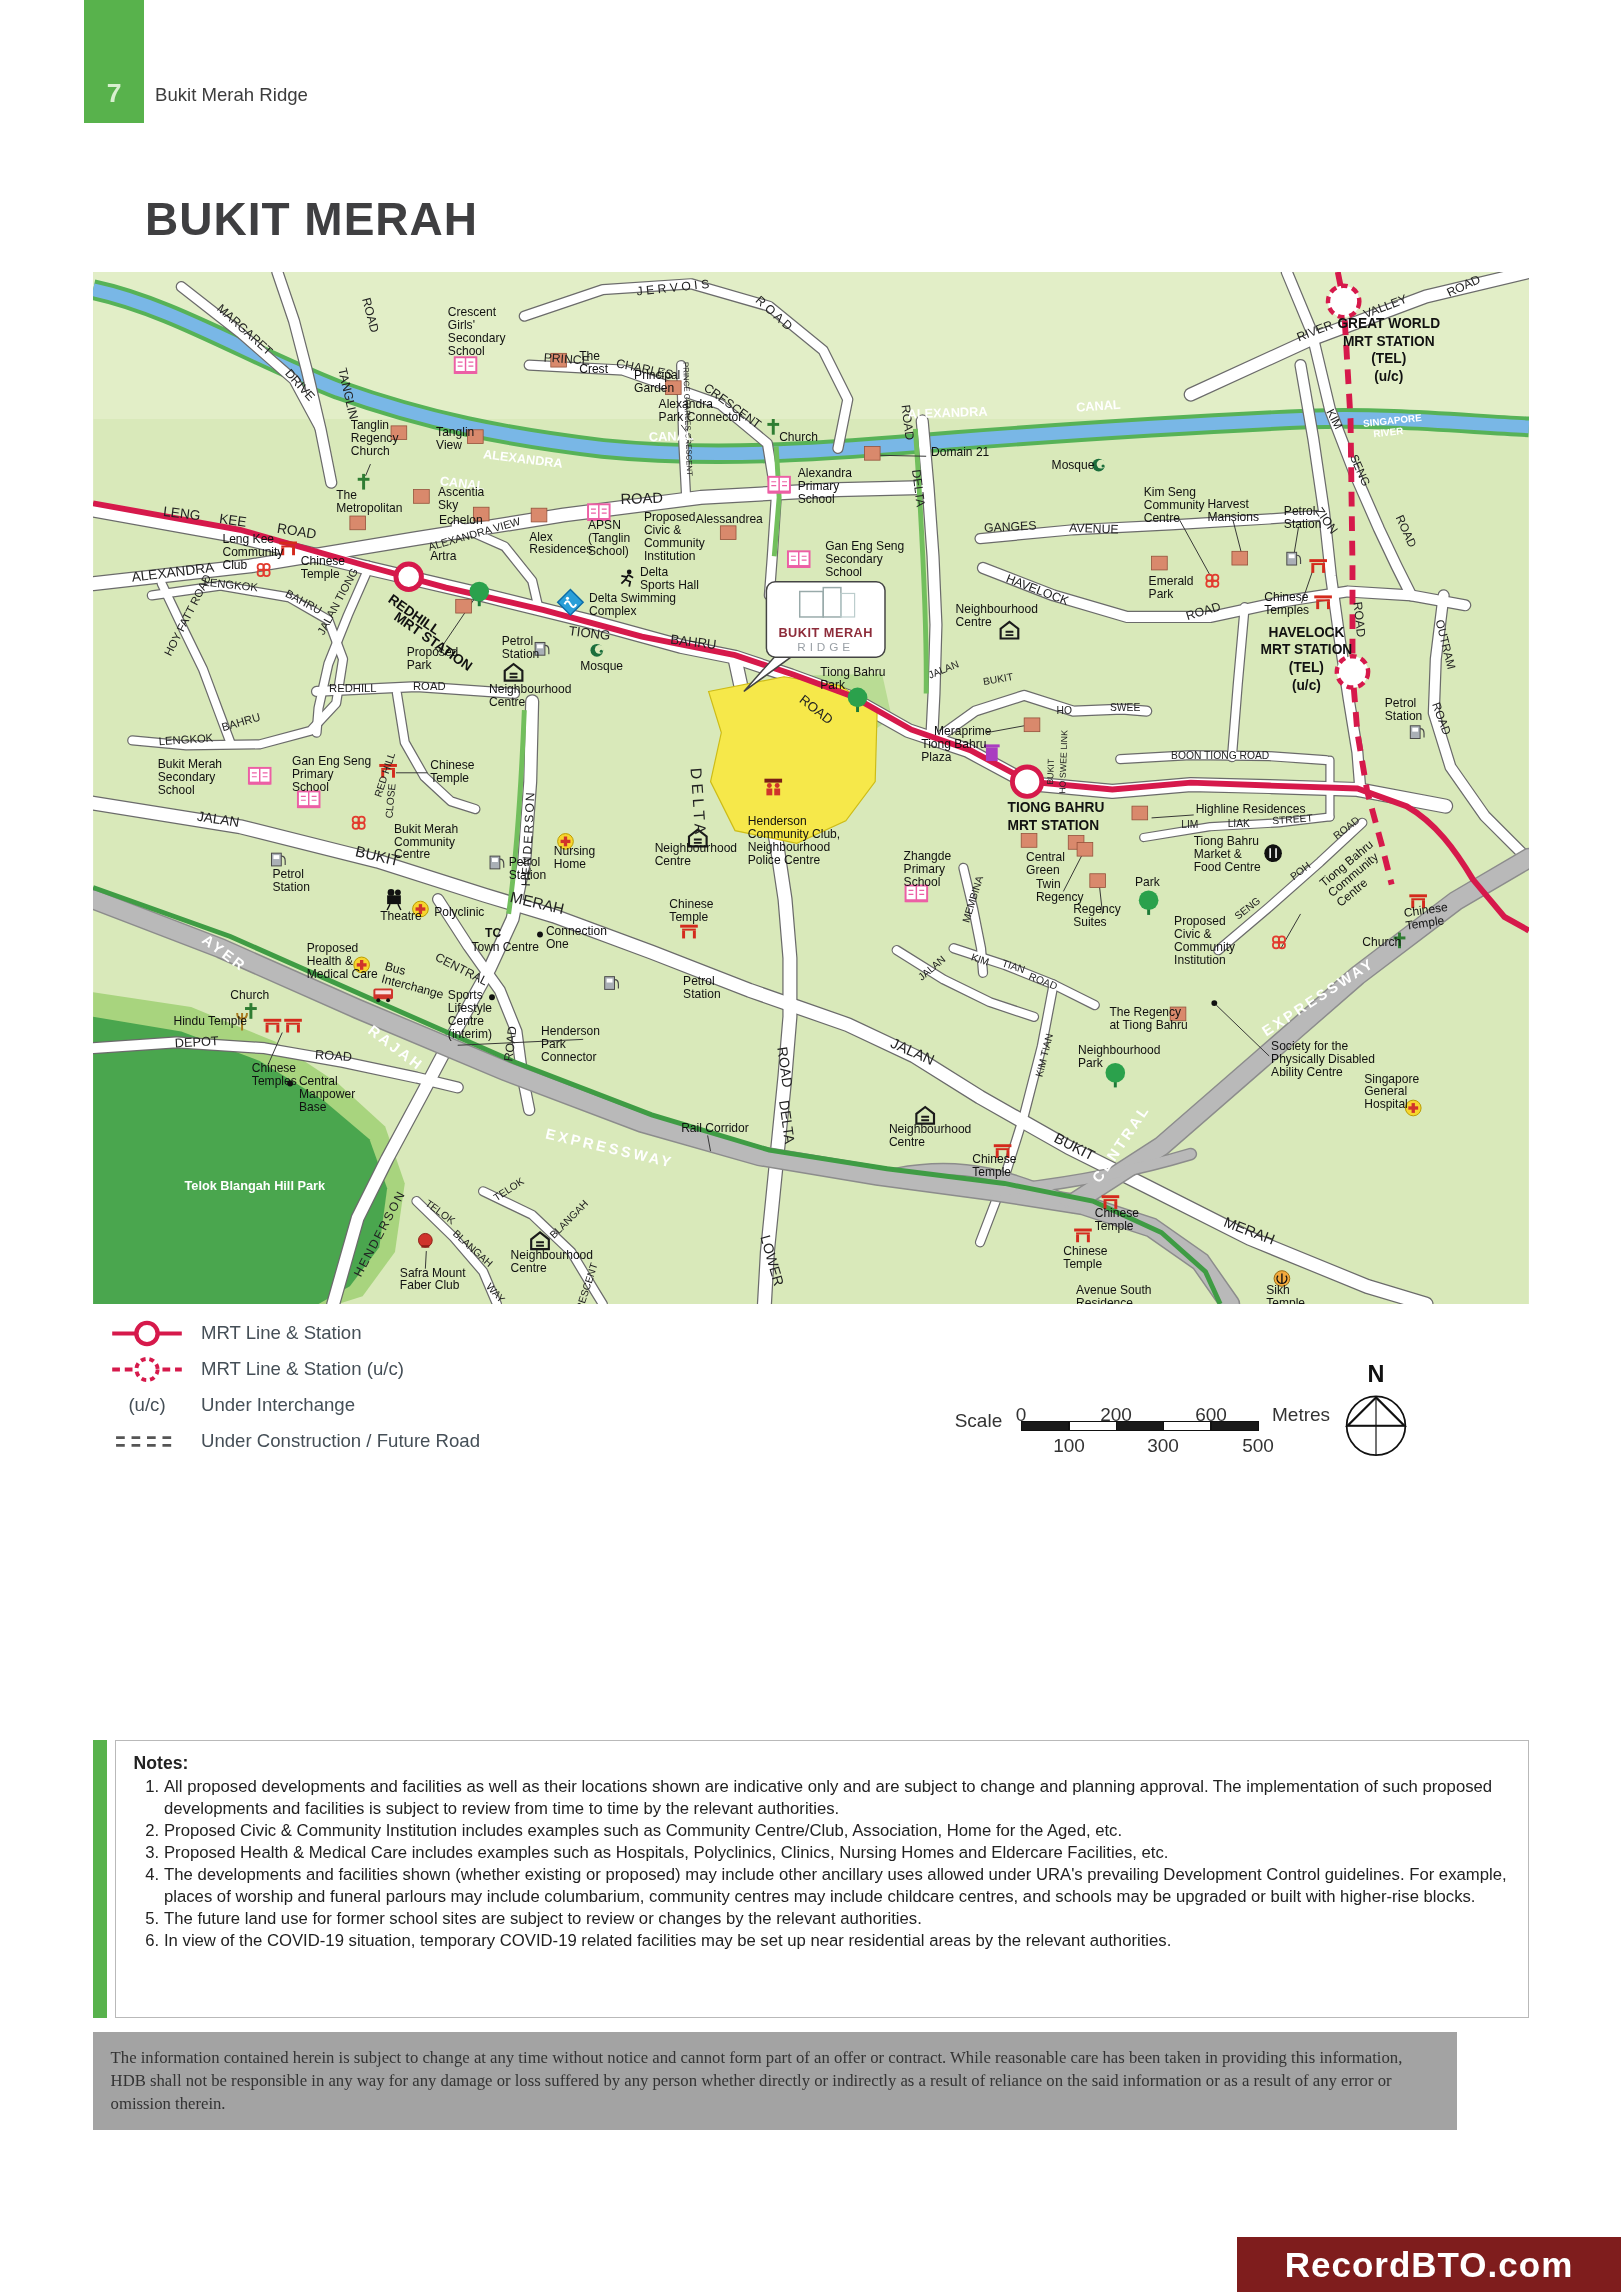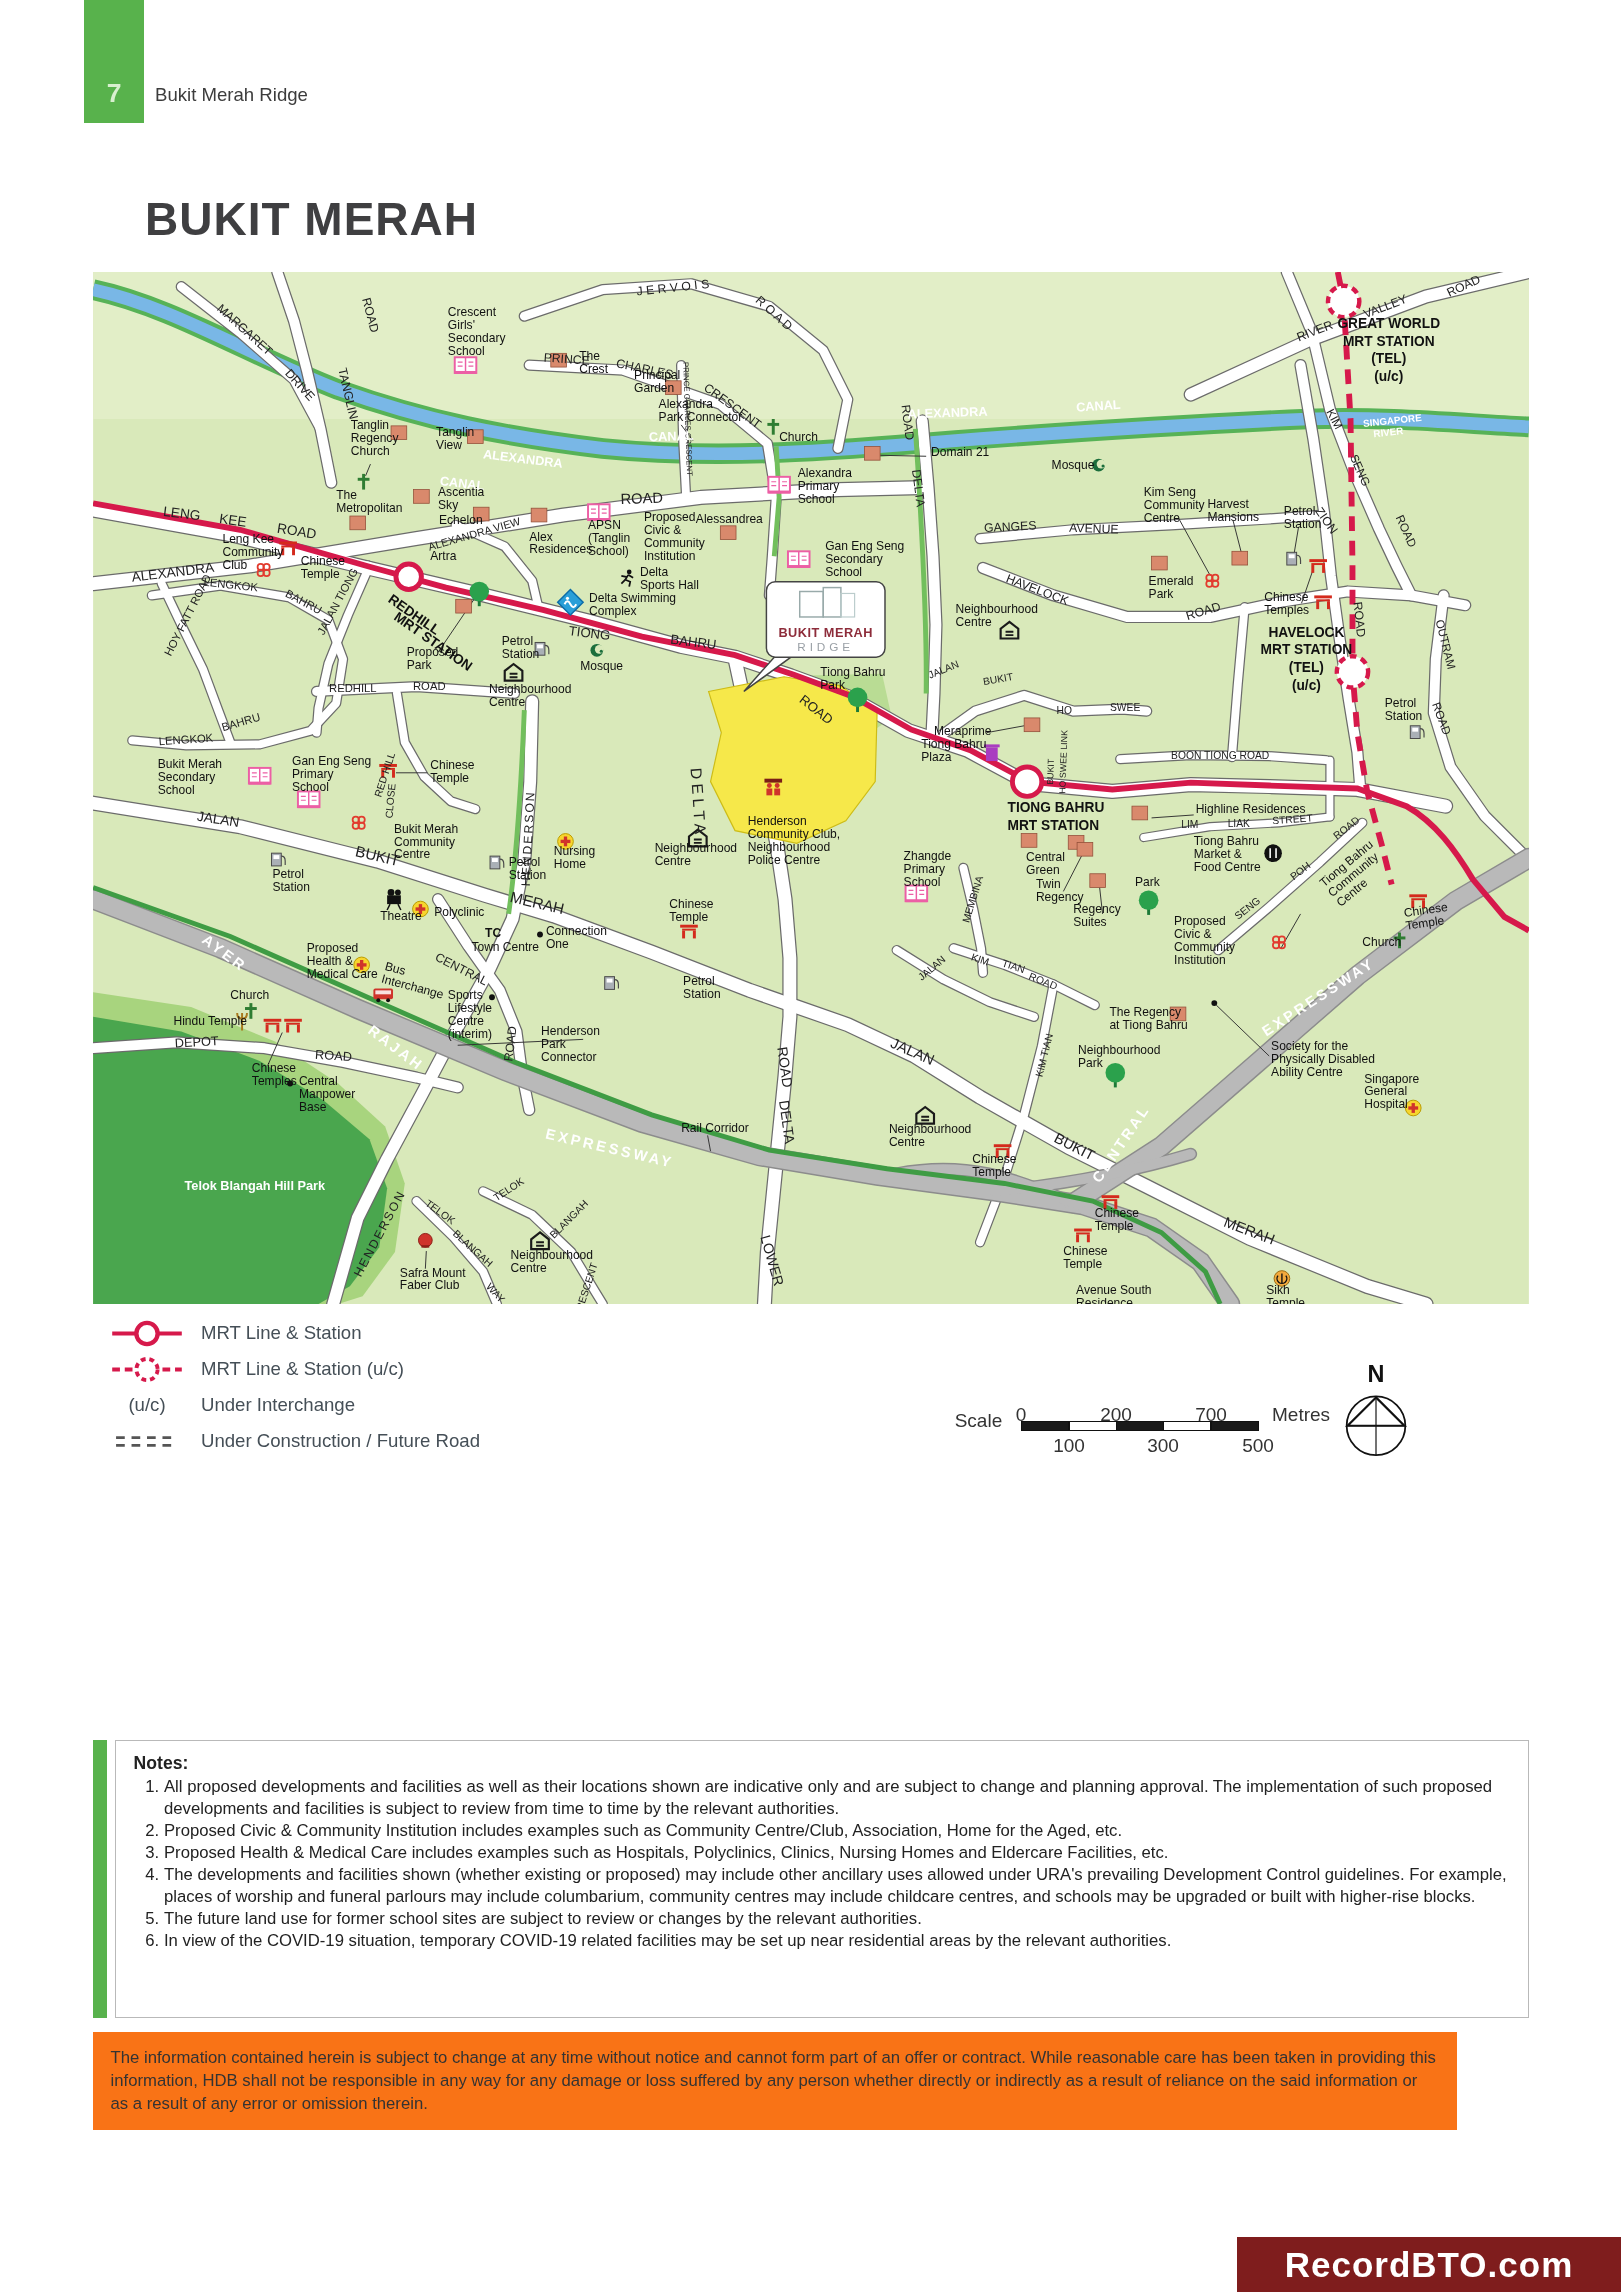--- a/index.html
+++ b/index.html
@@ -21,22 +21,22 @@
   .scalebar .lbl{position:absolute;}
   .seg{position:absolute;height:9.8px;border:1px solid #111;box-sizing:border-box;}
   .compass{left:1331px;top:1362px;}
   .notes-bar{left:93px;top:1740px;width:13.7px;height:278px;background:#58b24c;}
   .notes-box{left:115px;top:1740px;width:1414px;height:278px;border:1px solid #b9b9b9;
              box-sizing:border-box;padding:11.8px 17.6px;}
   .notes-title{font-weight:bold;font-size:17.6px;color:#222;margin-bottom:2px;}
   .note{display:flex;font-size:16.7px;color:#222;line-height:1.32;}
   .note .num{flex:0 0 25.5px;text-align:right;padding-right:4.9px;}
   .note .txt{flex:1;}
-  .disclaimer{left:93px;top:2032px;width:1364px;background:#f97316;box-sizing:border-box;
-              padding:13.7px 17.6px;font-size:16.7px;color:#333;line-height:1.4;}
+  .disclaimer{left:93px;top:2032px;width:1364px;background:#a3a3a3;box-sizing:border-box;
+              padding:13.7px 17.6px;font-size:16.7px;color:#333;line-height:1.4;font-family:Liberation Serif, serif;}
   .watermark{left:1237px;top:2237px;width:384px;height:56px;background:#7f1d1d;color:#fff;
              display:flex;align-items:center;justify-content:center;
              font-size:35px;font-weight:bold;letter-spacing:1px;}
   svg text{font-family:"Liberation Sans","DejaVu Sans",sans-serif;}
 </style>
 </head>
 <body>
 
 <div class="page">
   <div class="abs pagenum-box">
@@ -761,21 +761,21 @@
           </svg>
         </div>
         <div class="legend-label">Under Construction / Future Road</div>
       </div>
     </div>
 
   <div class="abs scalebar" id="scalebar">
       <span class="lbl" style="left: 13.7px; top: 17.6px;">Scale</span>
       <span class="lbl" style="left: 80px; top: 11.8px; transform: translateX(-50%);">0</span>
       <span class="lbl" style="left: 175px; top: 11.8px; transform: translateX(-50%);">200</span>
-      <span class="lbl" style="left: 270px; top: 11.8px; transform: translateX(-50%);">700</span>
+      <span class="lbl" style="left: 270px; top: 11.8px; transform: translateX(-50%);">600</span>
       <span class="lbl" style="left: 331px; top: 11.8px;">Metres</span>
       <span class="lbl" style="left: 128px; top: 43px; transform: translateX(-50%);">100</span>
       <span class="lbl" style="left: 222px; top: 43px; transform: translateX(-50%);">300</span>
       <span class="lbl" style="left: 317px; top: 43px; transform: translateX(-50%);">500</span>
       <div class="seg" style="left: 80px; top: 29px; width: 48px; background: rgb(26, 26, 26);"></div>
       <div class="seg" style="left: 128px; top: 29px; width: 48px; background: rgb(255, 255, 255);"></div>
       <div class="seg" style="left: 175px; top: 29px; width: 48px; background: rgb(26, 26, 26);"></div>
       <div class="seg" style="left: 222px; top: 29px; width: 48px; background: rgb(255, 255, 255);"></div>
       <div class="seg" style="left: 270px; top: 29px; width: 48px; background: rgb(26, 26, 26);"></div>
     </div>

